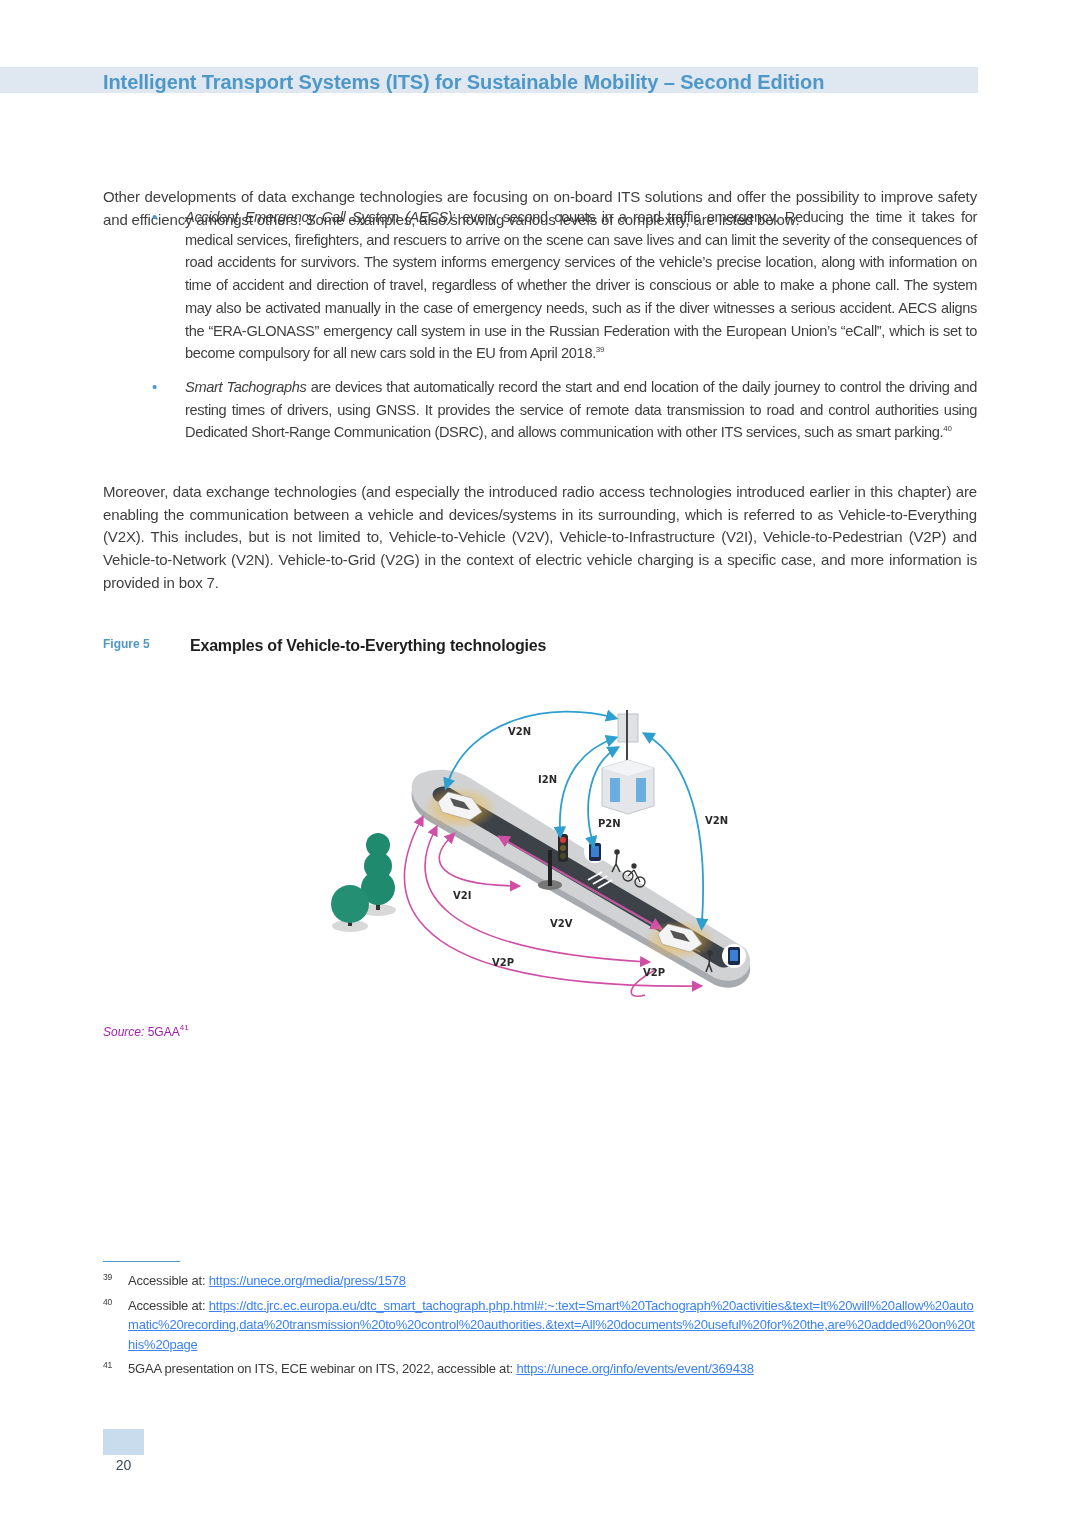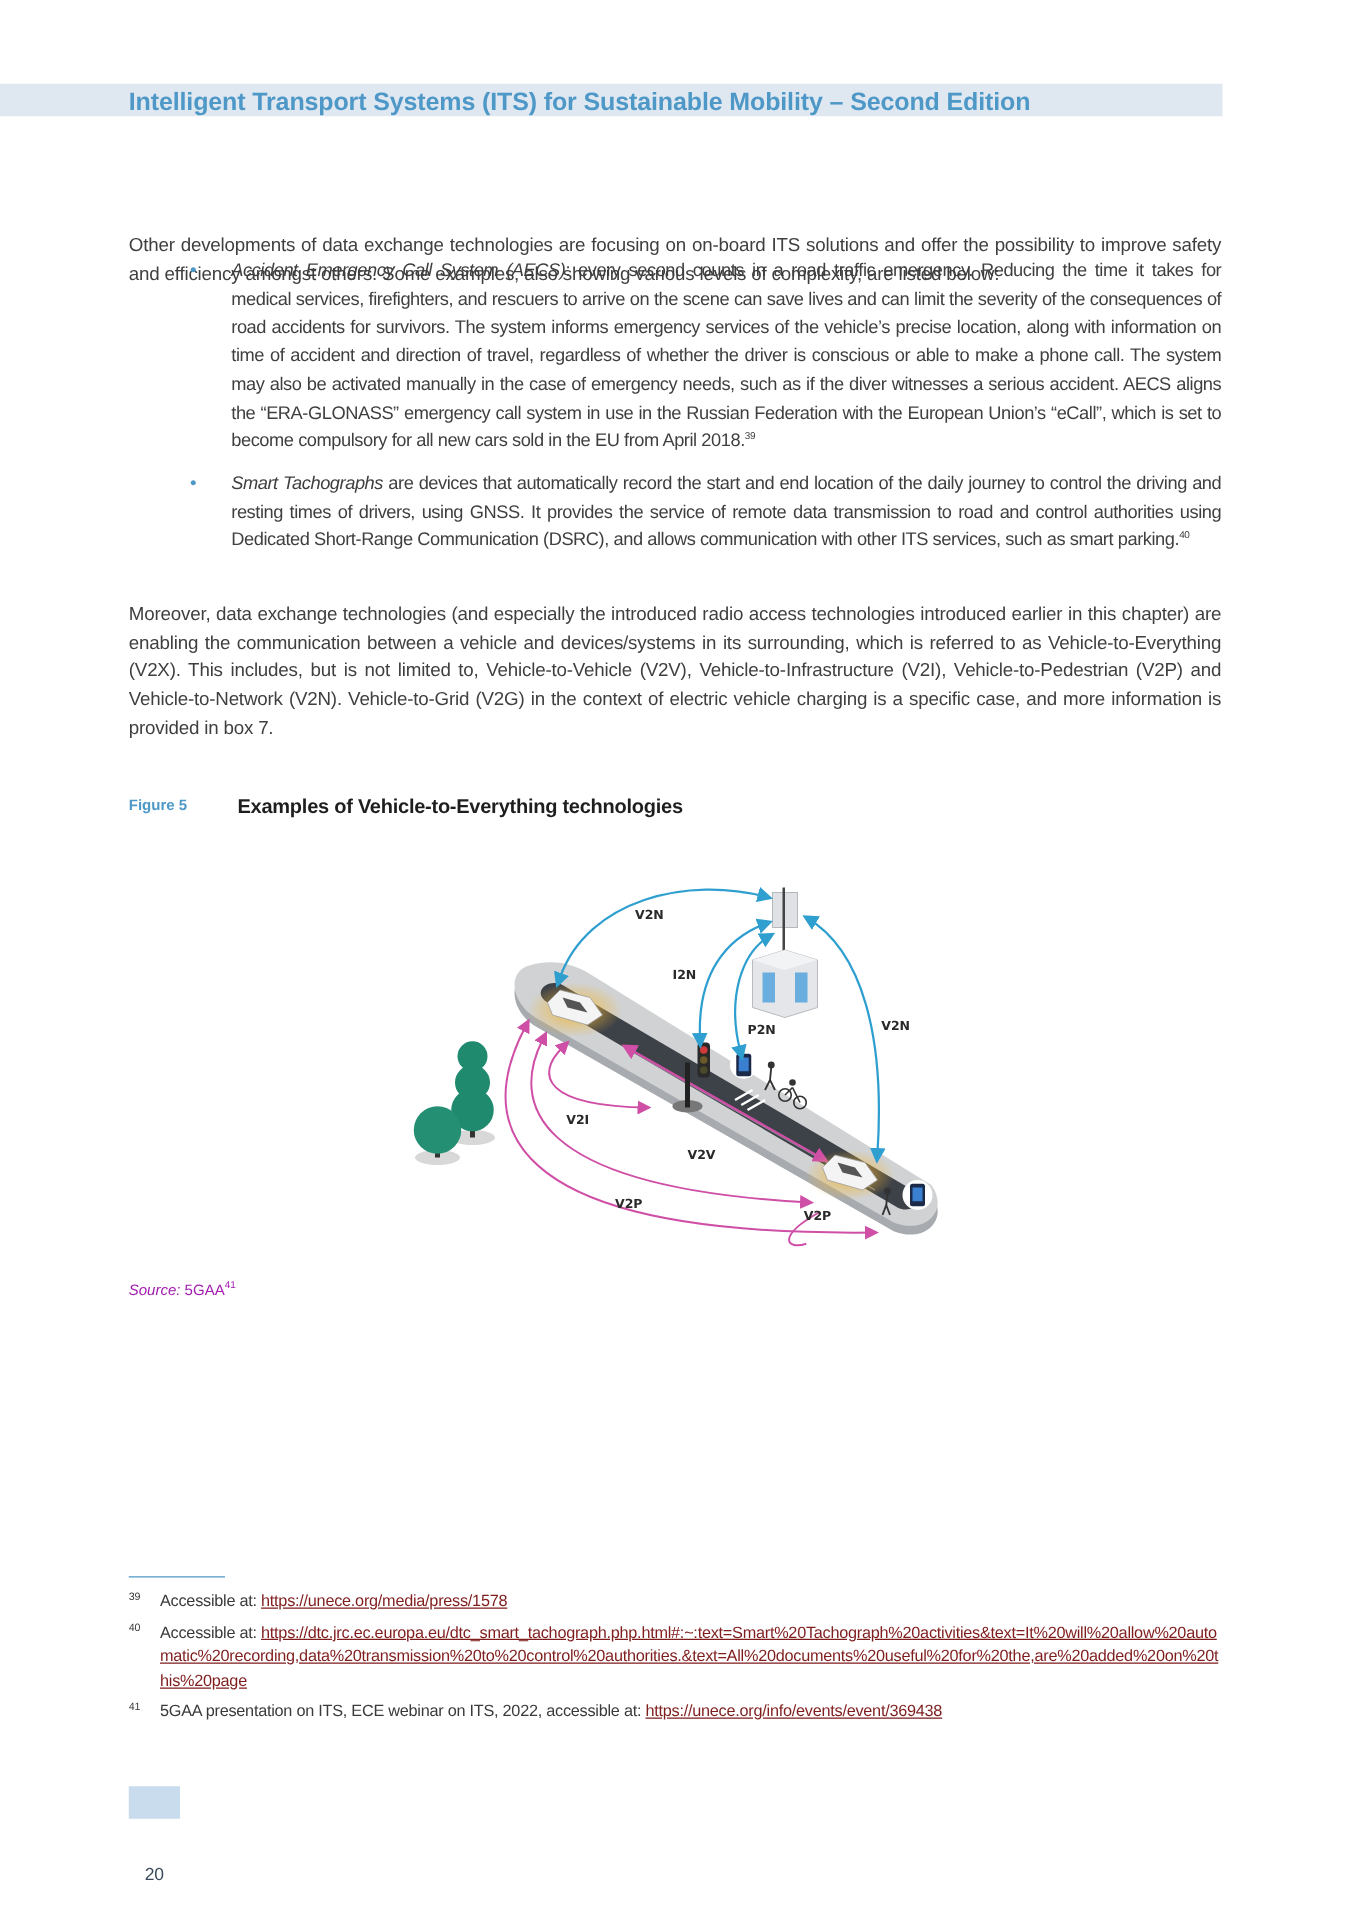--- a/index.html
+++ b/index.html
@@ -23,24 +23,24 @@
                color: #4e98c7; }
   .fig-title { position: absolute; left: 190px; top: 637px; font-size: 16px; font-weight: bold;
                color: #1e1e1e; letter-spacing: -0.2px; }
   .figure { position: absolute; left: 320px; top: 690px; width: 450px; height: 320px; }
   .source { position: absolute; left: 103px; top: 1025px; font-size: 12px; color: #a21caf; }
   .fn-rule { position: absolute; left: 103px; top: 1261px; width: 77px; height: 1px; background: #4e98c7; }
   .footnotes { position: absolute; left: 103px; top: 1271px; width: 874px; font-size: 13px;
                line-height: 19.5px; color: #3a3a3a; letter-spacing: -0.2px; }
   .fn { position: relative; padding-left: 25px; margin-bottom: 5px; }
   .fn-num { position: absolute; left: 0; top: -3px; font-size: 8.5px; }
-  .fn a { color: #7f1d1d; text-decoration: underline; word-break: break-all; }
+  .fn a { color: #3b82f6; text-decoration: underline; word-break: break-all; }
   .page-num-box { position: absolute; left: 103px; top: 1429px; width: 41px; height: 26px;
                   background: #c9dcee; }
-  .page-num { position: absolute; left: 103px; top: 1491px; width: 41px; text-align: center;
+  .page-num { position: absolute; left: 103px; top: 1457px; width: 41px; text-align: center;
               font-size: 14px; color: #3a4a5a; }
   svg text { font-family: "DejaVu Sans", sans-serif; font-weight: bold; font-size: 10px; fill: #2a2a2a; }
 </style>
 </head>
 <body>
 
 <div class="header-band"></div>
 <div class="header-title">Intelligent Transport Systems (ITS) for Sustainable Mobility  –  Second Edition</div>
 
 <div class="body-text" style="top:150px;margin-top:36px;">

